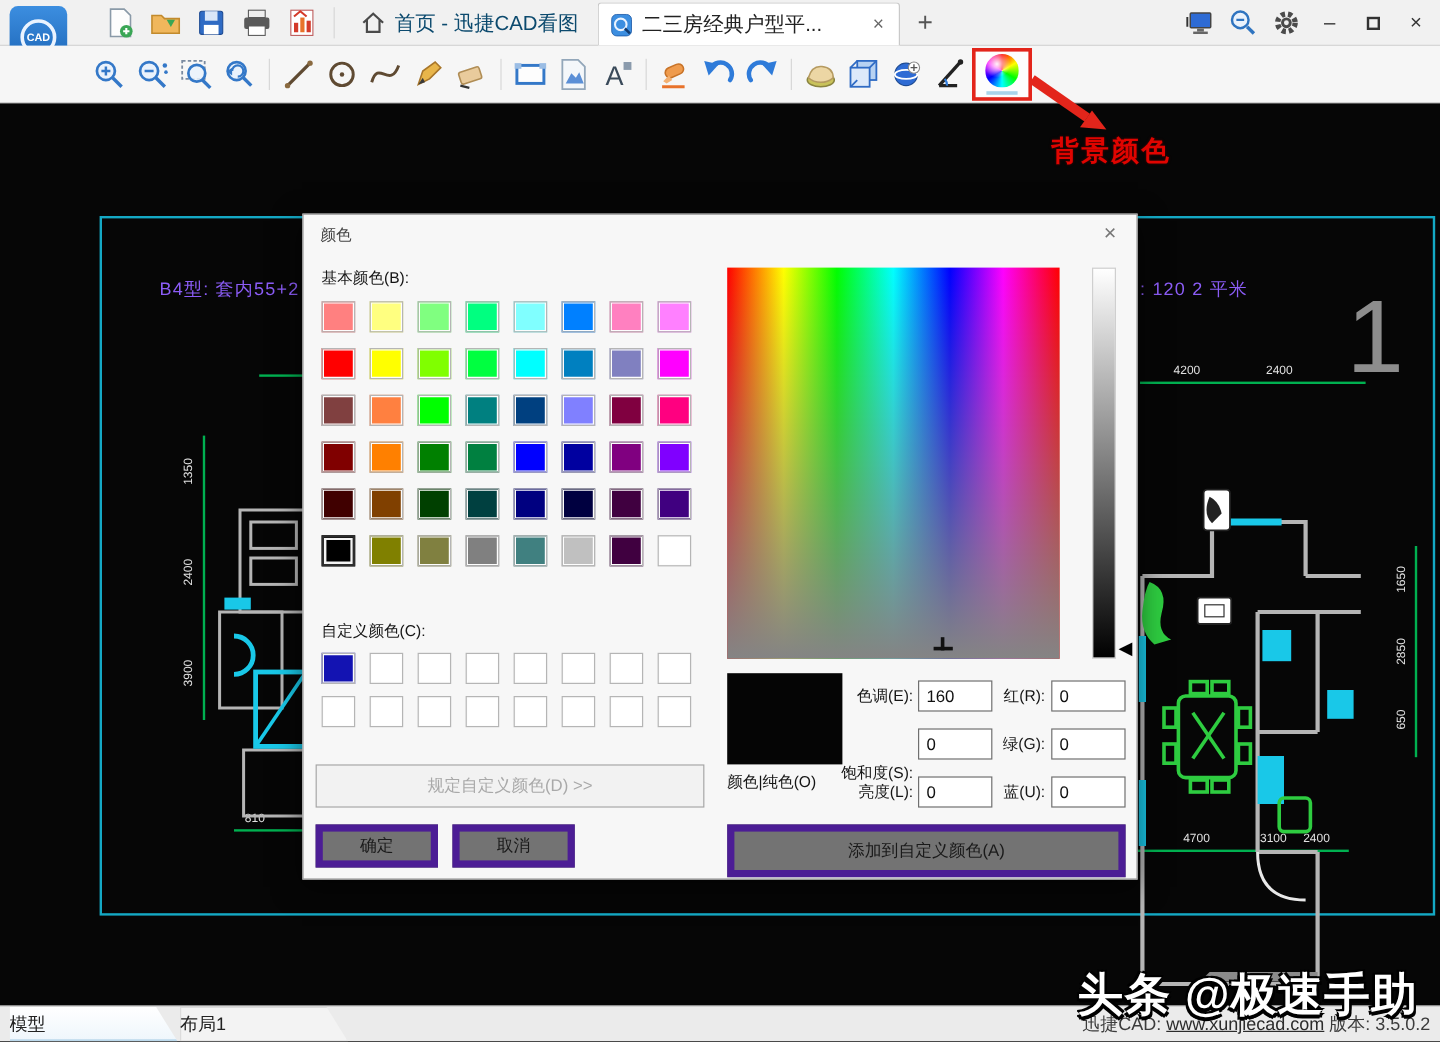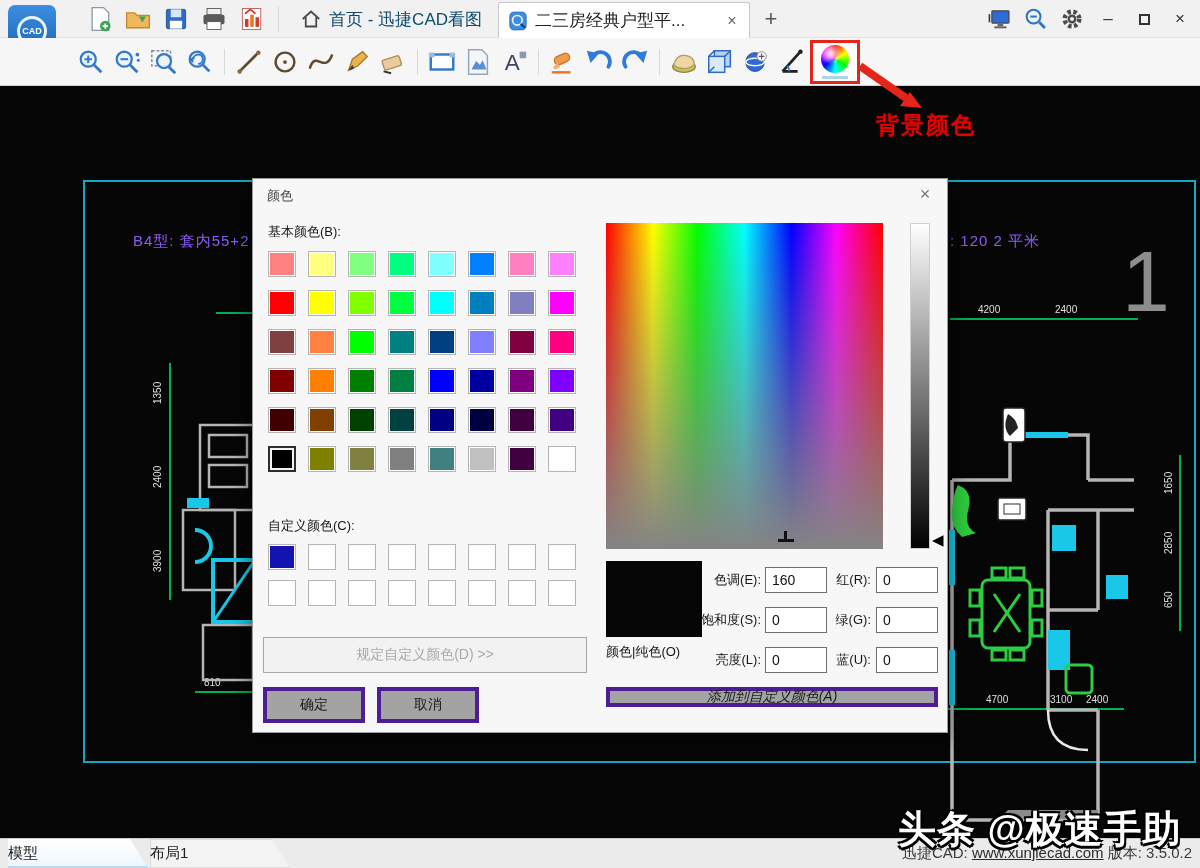--- a/index.html
+++ b/index.html
@@ -68,21 +68,21 @@
             background:#f7f7f7; border:1px solid #9a9a9a; box-shadow:0 6px 22px rgba(0,0,0,.55); z-index:30; }
   .dlg-title { position:absolute; left:14px; top:8px; font-size:13px; color:#444; }
   .dlg-close { position:absolute; right:10px; top:5px; font-size:18px; color:#777; width:24px; text-align:center; }
   .dlg-label { position:absolute; font-size:13px; color:#151515; }
   #basic-grid { position:absolute; left:15px; top:72px; display:grid;
                 grid-template-columns:repeat(8,28px); column-gap:12px; row-gap:13px; }
   #custom-grid { position:absolute; left:15px; top:365px; display:grid;
                  grid-template-columns:repeat(8,28px); column-gap:12px; row-gap:10px; }
   .swatch { width:28px; height:26px; border:1px solid #b5b5b5; box-shadow:inset 0 0 0 1px #fdfdfd; }
   .swatch.selected { border:2px solid #2d2d2d; box-shadow:inset 0 0 0 2px #f4f4f4; }
-  .dlg-btn { position:absolute; background:#a3a3a3; border:4px solid #4c1d95; font-size:14px;
+  .dlg-btn { position:absolute; background:#737373; border:6px solid #4c1d95; font-size:14px;
              color:#1a1a1a; display:flex; align-items:center; justify-content:center; }
   .dlg-btn.disabled { color:#a9a9a9; border:1px solid #a8a8a8; background:#f2f2f2; }
   .gradient { position:absolute; left:353px; top:44px; width:277px; height:326px;
               background:linear-gradient(to bottom, rgba(132,132,132,0), rgba(132,132,132,1)),
                          linear-gradient(to right,#f00,#ff0 17%,#0f0 33%,#0ff 50%,#00f 67%,#f0f 83%,#f00); }
   .gmark-h { position:absolute; left:172px; top:316px; width:16px; height:3px; background:#111; }
   .gmark-v { position:absolute; left:178px; top:308px; width:3px; height:11px; background:#111; }
   .lumbar { position:absolute; left:657px; top:44px; width:20px; height:326px;
             background:linear-gradient(to bottom,#fff,#000); border:1px solid #cfcfcf; }
   .lum-arrow { position:absolute; left:679px; top:352px; font-size:15px; color:#000; }
@@ -526,33 +526,33 @@
       <div class="gmark-v"></div>
     </div>
     <div class="lumbar"></div>
     <span class="lum-arrow">◀</span>
 
     <div class="preview"></div>
     <span class="dlg-label" style="left:353px; top:464px;">颜色|纯色(O)</span>
 
     <span class="field-label" style="left:420px; top:392px; width:88px;">色调(E):</span>
     <input class="field-box" style="left: 512px; top: 388px;" value="160">
-    <span class="field-label" style="left:420px; top:432px; width:88px;">饱和度(S):</span>
+    <span class="field-label" style="left:420px; top:456px; width:88px;">饱和度(S):</span>
     <input class="field-box" style="left: 512px; top: 428px;" value="0">
     <span class="field-label" style="left:420px; top:472px; width:88px;">亮度(L):</span>
     <input class="field-box" style="left: 512px; top: 468px;" value="0">
 
     <span class="field-label" style="left:556px; top:392px; width:62px;">红(R):</span>
     <input class="field-box" style="left: 623px; top: 388px;" value="0">
     <span class="field-label" style="left:556px; top:432px; width:62px;">绿(G):</span>
     <input class="field-box" style="left: 623px; top: 428px;" value="0">
     <span class="field-label" style="left:556px; top:472px; width:62px;">蓝(U):</span>
     <input class="field-box" style="left: 623px; top: 468px;" value="0">
 
-    <div class="dlg-btn" style="left:353px; top:508px; width:332px; height:20px;font-style:italic;">添加到自定义颜色(A)</div>
+    <div class="dlg-btn" style="left:353px; top:508px; width:332px; height:44px;">添加到自定义颜色(A)</div>
   </div>
 
   <div id="statusbar">
     <div class="sheet-tab active">
       <span>模型</span>
     </div>
     <div class="sheet-tab plain">
       <span>布局1</span>
     </div>
     <div class="status-info">

